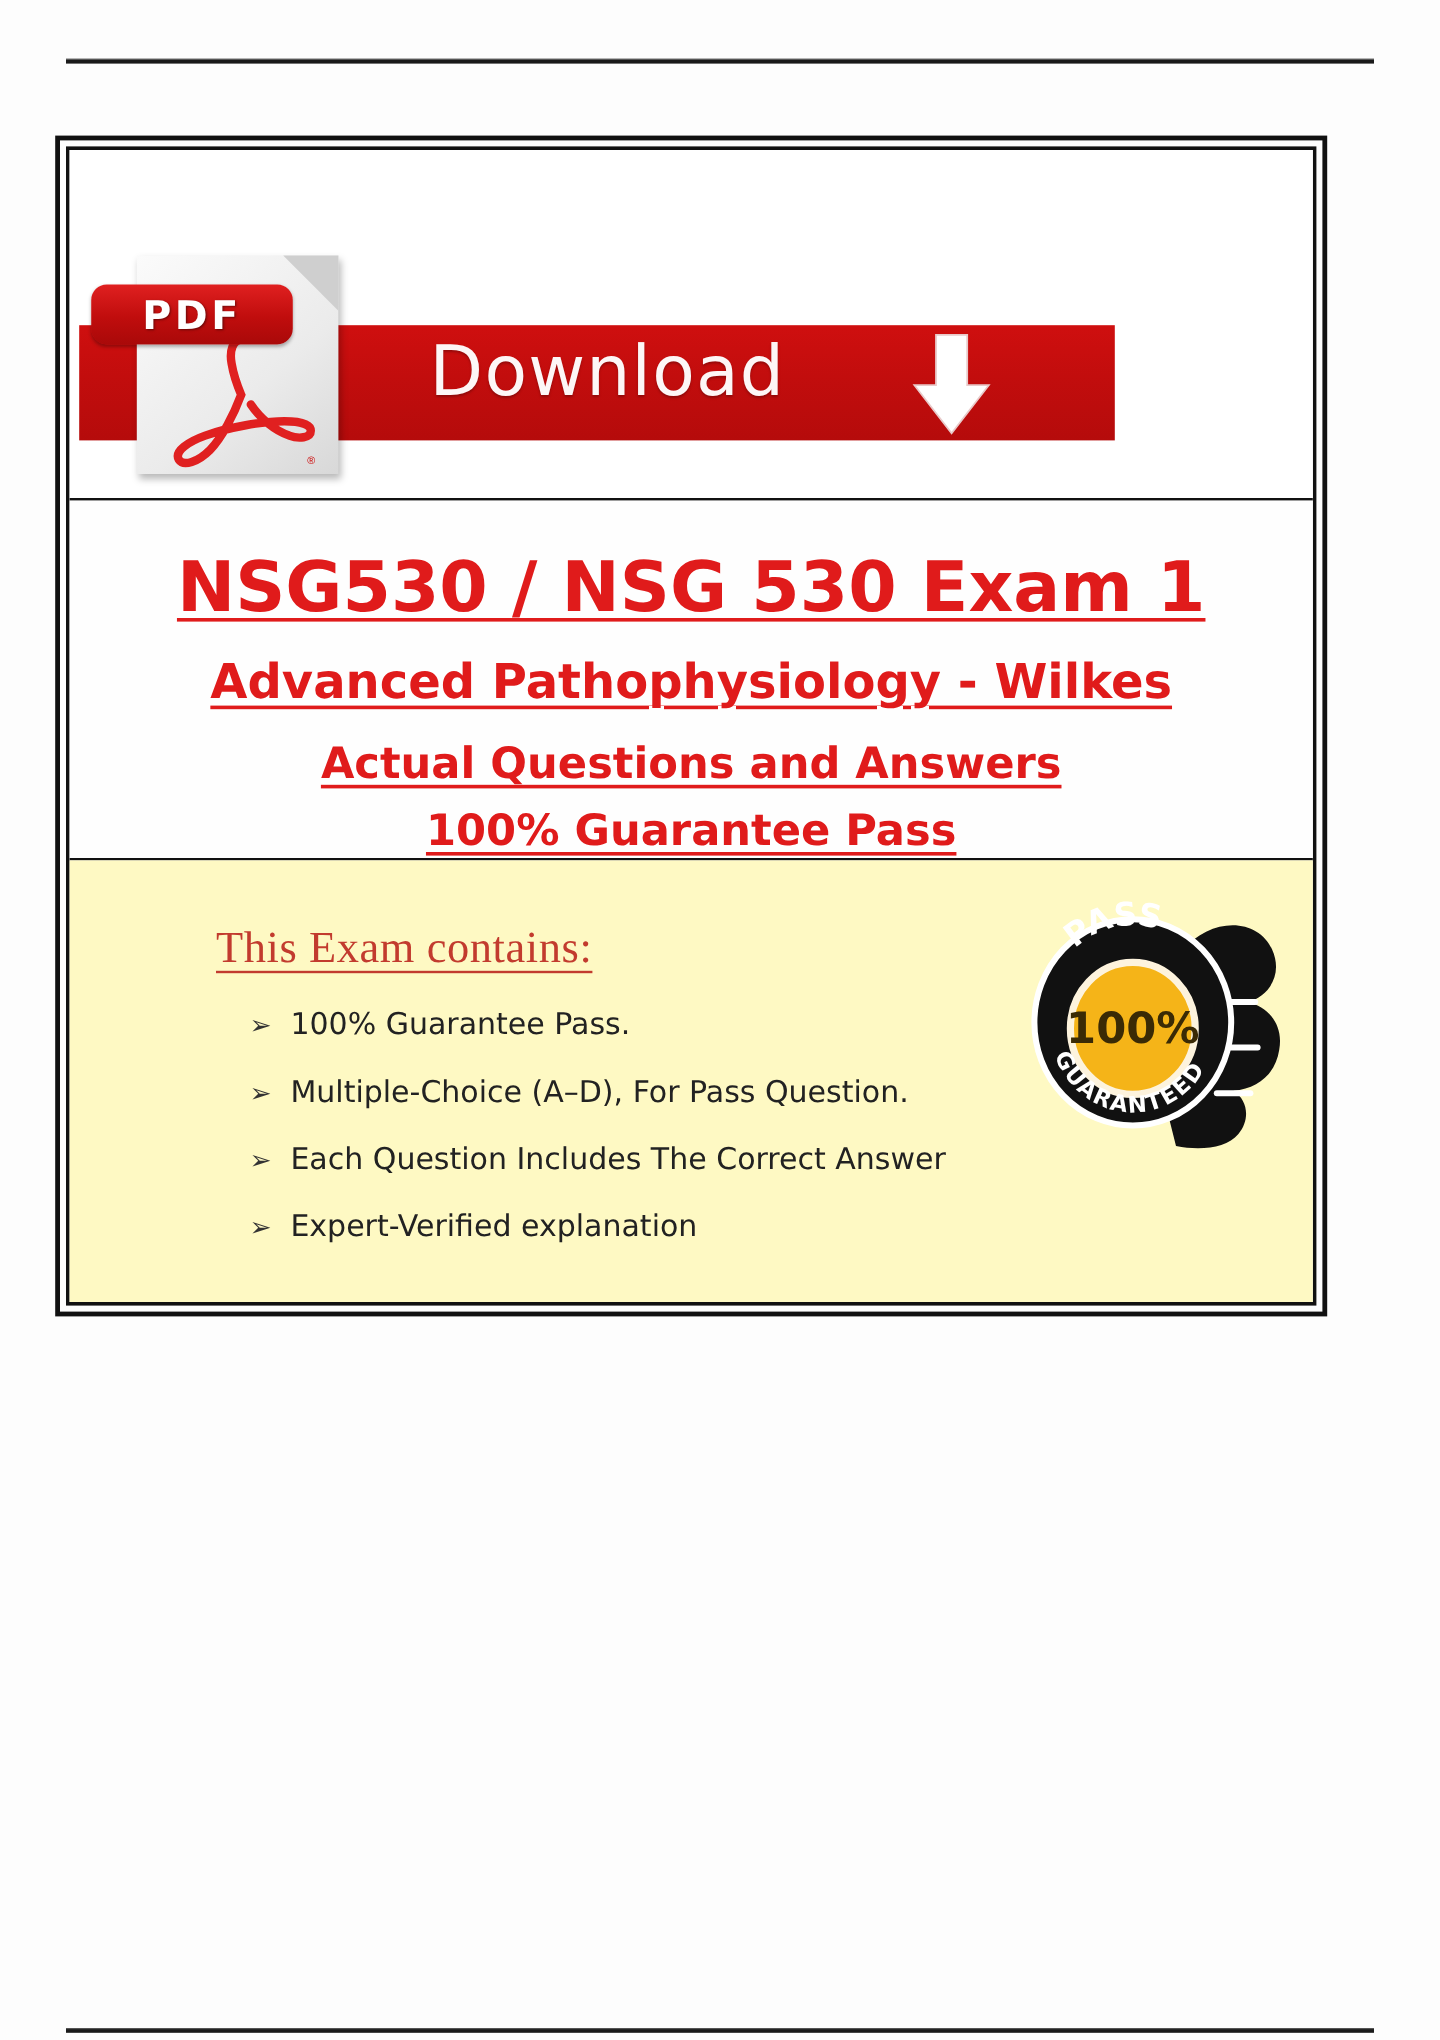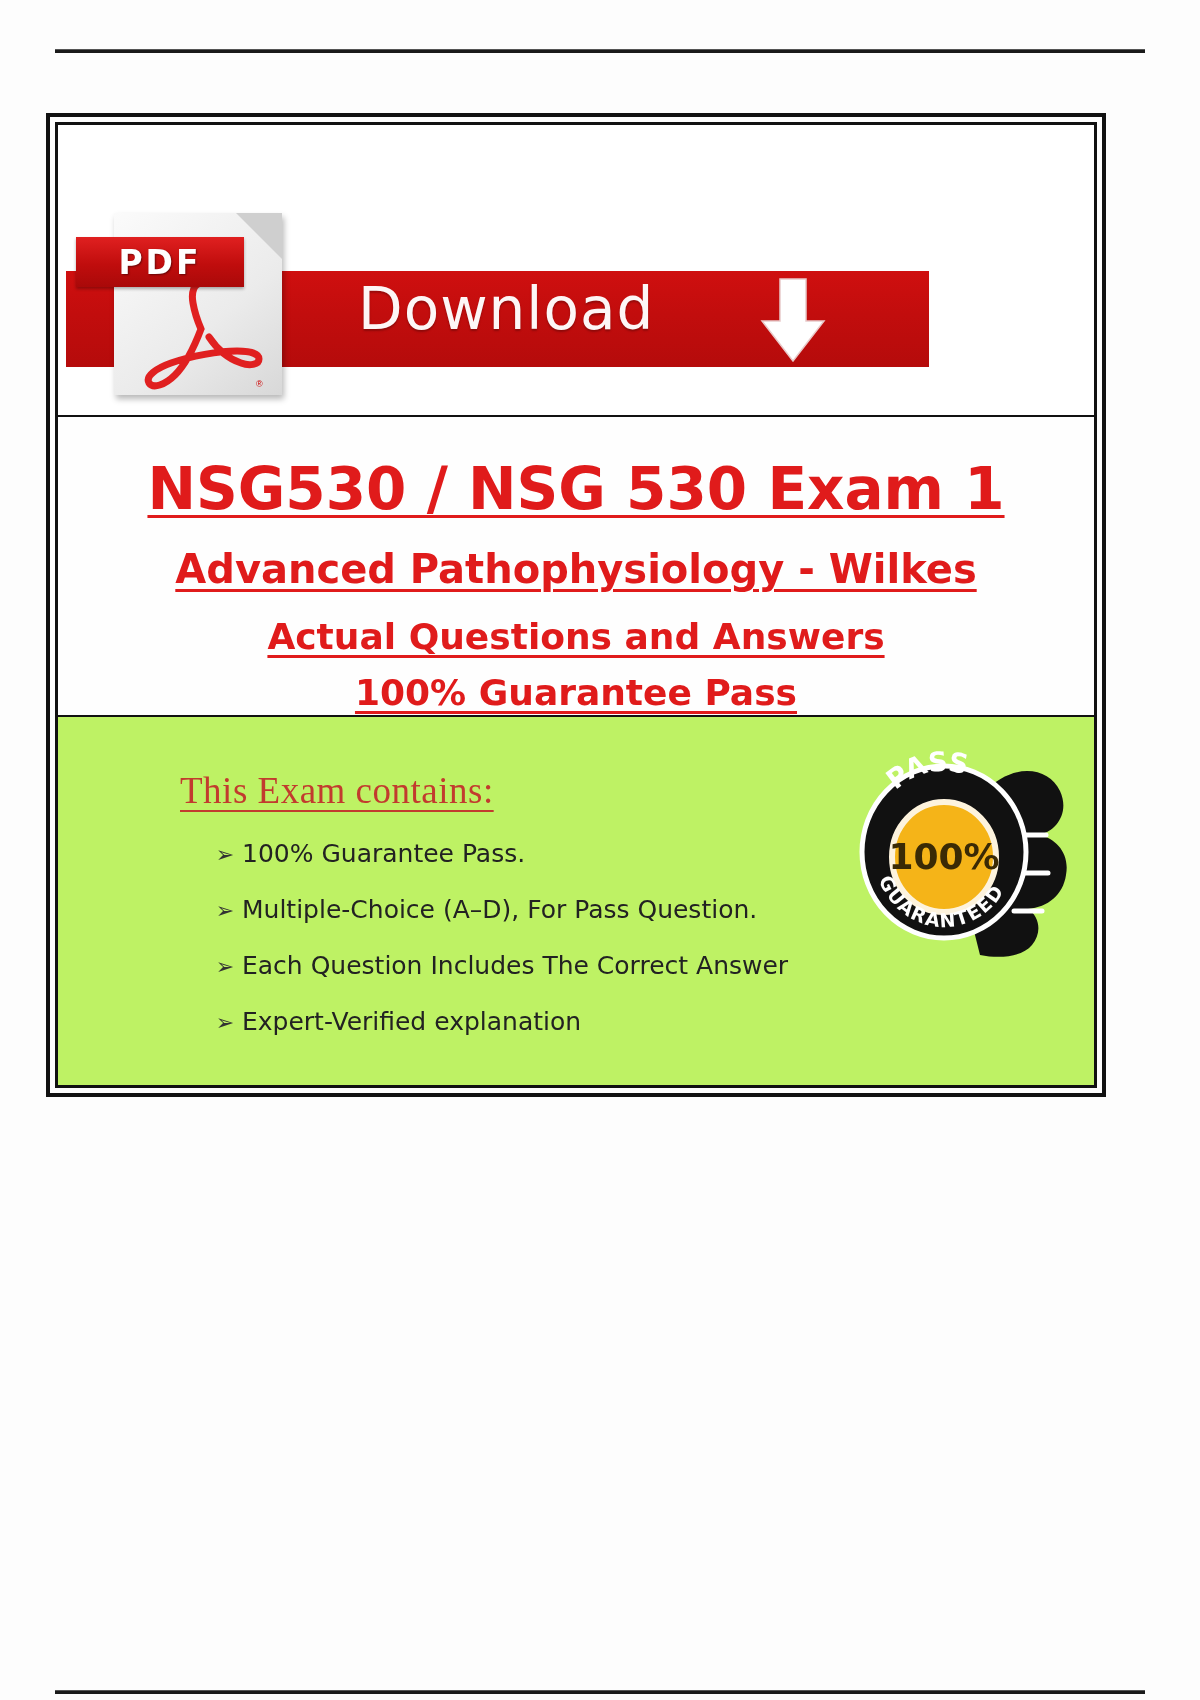--- a/index.html
+++ b/index.html
@@ -120,21 +120,21 @@
     border-right: 46px solid #cfcfcf;
     border-bottom: 46px solid transparent;
   }
   .pdf-tab {
     position: absolute;
     left: -30px;
     top: 38px;
     width: 168px;
     height: 50px;
     background: linear-gradient(180deg,#e02020 0%, #c00d0d 55%, #a90909 100%);
-    border-radius: 0;
+    border-radius: 13px;
     box-shadow: 0 2px 3px rgba(0,0,0,.3);
     display: flex;
     align-items: center;
     justify-content: center;
   }
   .pdf-tab span {
     color: #fff;
     font-weight: bold;
     font-size: 33px;
     letter-spacing: 3px;
@@ -171,23 +171,22 @@
   }
   .t1 { font-size: 58px; margin: 16px 0 0; letter-spacing: 0px; }
   .t2 { font-size: 40px; margin: 23px 0 0; }
   .t3 { font-size: 36px; margin: 22px 0 0; }
   .t4 { font-size: 36px; margin: 14px 16px 0; }
 
   
   .contains-section {
     position: relative;
     flex: 1 1 auto;
-    background: #bef264;
+    background: #fef9c3;
     padding: 60px 15px 0 0;
-    text-align: center;
   }
   .contains-head {
     position: absolute;
     left: 122px;
     top: 52px;
     font-family: "Liberation Serif", serif;
     font-size: 37px;
     color: #c23b2e;
     text-decoration: underline;
     text-decoration-thickness: 2px;

